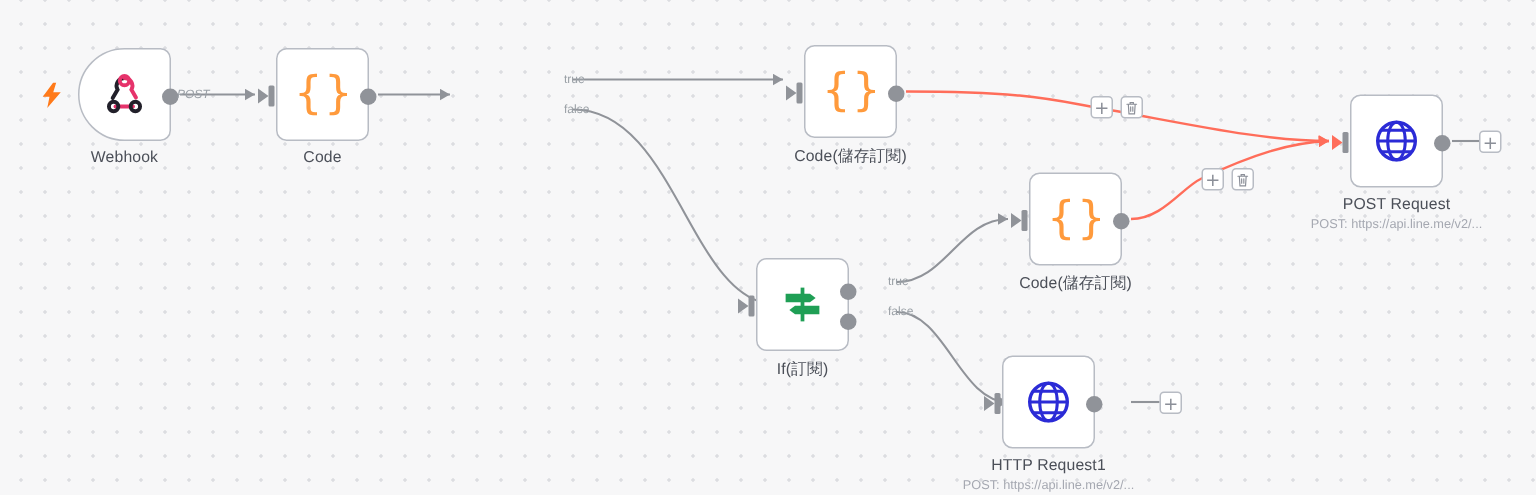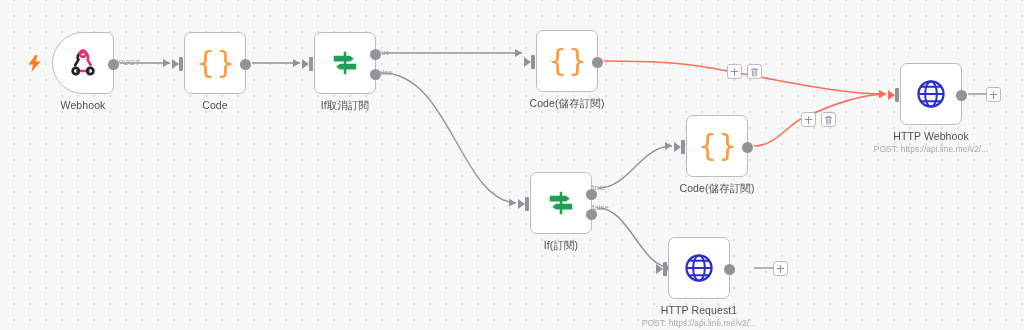--- a/index.html
+++ b/index.html
@@ -213,65 +213,49 @@
       <span class="code-glyph">{ }</span>
     </div>
     <div class="port-in" style="left:-13px; top:31px;">
       <span class="tri"></span>
         <span class="bar"></span>
     </div>
     <div class="port-out" style="right:-6px; top:26px;"></div>
     <div class="node-label">Code</div>
   </div>
 
-  <div class="node" style="left:314px; top:32px;">
+  <div class="branch-label" style="left:376px; top:48px;">true</div>
+  <div class="branch-label" style="left:376px; top:68px;">false</div>
+
+  <div class="node" style="left:536px; top:30px;">
+    <div class="node-icon">
+      <span class="code-glyph">{ }</span>
+    </div>
+    <div class="port-in" style="left:-13px; top:31px;">
+      <span class="tri"></span>
+        <span class="bar"></span>
+    </div>
+    <div class="port-out" style="right:-6px; top:26px;"></div>
+    <div class="node-label">Code(儲存訂閱)</div>
+  </div>
+
+  <div class="node" style="left:504px; top:172px;text-decoration:underline;">
     <div class="node-icon">
       <svg width="30" height="30" viewBox="0 0 24 24">
         <rect x="11" y="3" width="2" height="18" fill="#1f9f55"></rect>
         <path d="M3 6.2h13l3 2.3-3 2.3H3z" fill="#1f9f55"></path>
         <path d="M21 12.6H8l-3 2.3 3 2.3h13z" fill="#1f9f55"></path>
       </svg>
     </div>
     <div class="port-in" style="left:-13px; top:31px;">
       <span class="tri"></span>
         <span class="bar"></span>
     </div>
     <div class="port-out" style="right:-6px; top:16px;"></div>
     <div class="port-out" style="right:-6px; top:36px;"></div>
-    <div class="node-label">If取消訂閱</div>
-  </div>
-  <div class="branch-label" style="left:376px; top:48px;">true</div>
-  <div class="branch-label" style="left:376px; top:68px;">false</div>
-
-  <div class="node" style="left:536px; top:30px;">
-    <div class="node-icon">
-      <span class="code-glyph">{ }</span>
-    </div>
-    <div class="port-in" style="left:-13px; top:31px;">
-      <span class="tri"></span>
-        <span class="bar"></span>
-    </div>
-    <div class="port-out" style="right:-6px; top:26px;"></div>
-    <div class="node-label">Code(儲存訂閱)</div>
-  </div>
-
-  <div class="node" style="left:530px; top:172px;text-decoration:underline;">
-    <div class="node-icon">
-      <svg width="30" height="30" viewBox="0 0 24 24">
-        <rect x="11" y="3" width="2" height="18" fill="#1f9f55"></rect>
-        <path d="M3 6.2h13l3 2.3-3 2.3H3z" fill="#1f9f55"></path>
-        <path d="M21 12.6H8l-3 2.3 3 2.3h13z" fill="#1f9f55"></path>
-      </svg>
-    </div>
-    <div class="port-in" style="left:-13px; top:31px;">
-      <span class="tri"></span>
-        <span class="bar"></span>
-    </div>
-    <div class="port-out" style="right:-6px; top:16px;"></div>
-    <div class="port-out" style="right:-6px; top:36px;"></div>
     <div class="node-label">If(訂閱)</div>
   </div>
   <div class="branch-label" style="left:592px; top:183px;">true</div>
   <div class="branch-label" style="left:592px; top:203px;">false</div>
 
   <div class="node" style="left:686px; top:115px;">
     <div class="node-icon">
       <span class="code-glyph">{ }</span>
     </div>
     <div class="port-in" style="left:-13px; top:31px;">
@@ -288,21 +272,21 @@
         <circle cx="12" cy="12" r="9.4" fill="none" stroke="#2b2bd6" stroke-width="1.7"></circle>
         <ellipse cx="12" cy="12" rx="4.4" ry="9.4" fill="none" stroke="#2b2bd6" stroke-width="1.5"></ellipse>
         <path d="M2.6 12h18.8M4.2 6.6h15.6M4.2 17.4h15.6" fill="none" stroke="#2b2bd6" stroke-width="1.5"></path>
       </svg>
     </div>
     <div class="port-in" style="left:-13px; top:31px;">
       <span class="tri" style="border-left-color:#ff6d5a;"></span>
       <span class="bar" style="background:#909399;"></span>
     </div>
     <div class="port-out" style="right:-6px; top:26px;"></div>
-    <div class="node-label">HTTP Webhook</div>
+    <div class="node-label">POST Request</div>
     <div class="node-sub">POST: https://api.line.me/v2/...</div>
   </div>
 
   <div class="node" style="left:668px; top:237px;">
     <div class="node-icon">
       <svg width="32" height="32" viewBox="0 0 24 24">
         <circle cx="12" cy="12" r="9.4" fill="none" stroke="#2b2bd6" stroke-width="1.7"></circle>
         <ellipse cx="12" cy="12" rx="4.4" ry="9.4" fill="none" stroke="#2b2bd6" stroke-width="1.5"></ellipse>
         <path d="M2.6 12h18.8M4.2 6.6h15.6M4.2 17.4h15.6" fill="none" stroke="#2b2bd6" stroke-width="1.5"></path>
       </svg>

